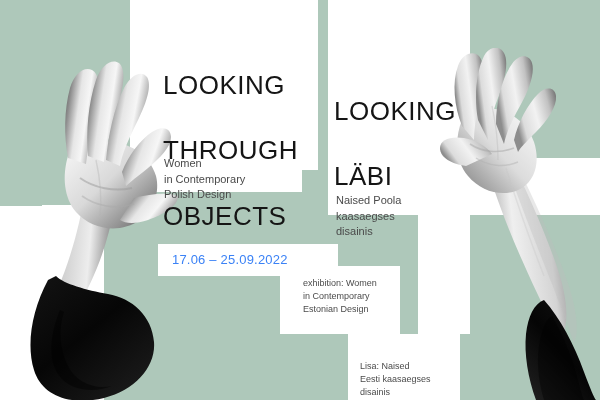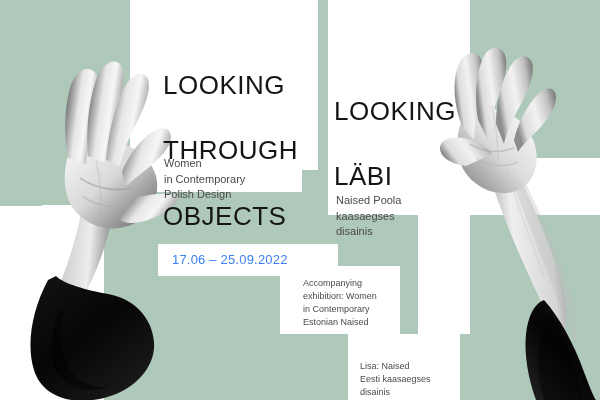--- a/index.html
+++ b/index.html
@@ -248,24 +248,23 @@
 
   <div class="tbox sub" style="left:336px;top:170px;width:140px;">
     <span class="ln">Naised Poola</span>
     <span class="ln">kaasaegses</span>
     <span class="ln">disainis</span>
   </div>
 
   <div class="tbox date" style="left:172px;top:252px;">17.06 – 25.09.2022</div>
 
   <div class="tbox note" style="left:303px;top:277px;width:100px;">
-    <span class="ln">Accompanying</span>
     <span class="ln">exhibition: Women</span>
     <span class="ln">in Contemporary</span>
-    <span class="ln">Estonian Naised</span>
+    <span class="ln">Estonian Design</span>
   </div>
 
   <div class="tbox note" style="left:360px;top:360px;width:100px;">
     <span class="ln">Lisa: Naised</span>
     <span class="ln">Eesti kaasaegses</span>
     <span class="ln">disainis</span>
   </div>
 
 </div>
 

